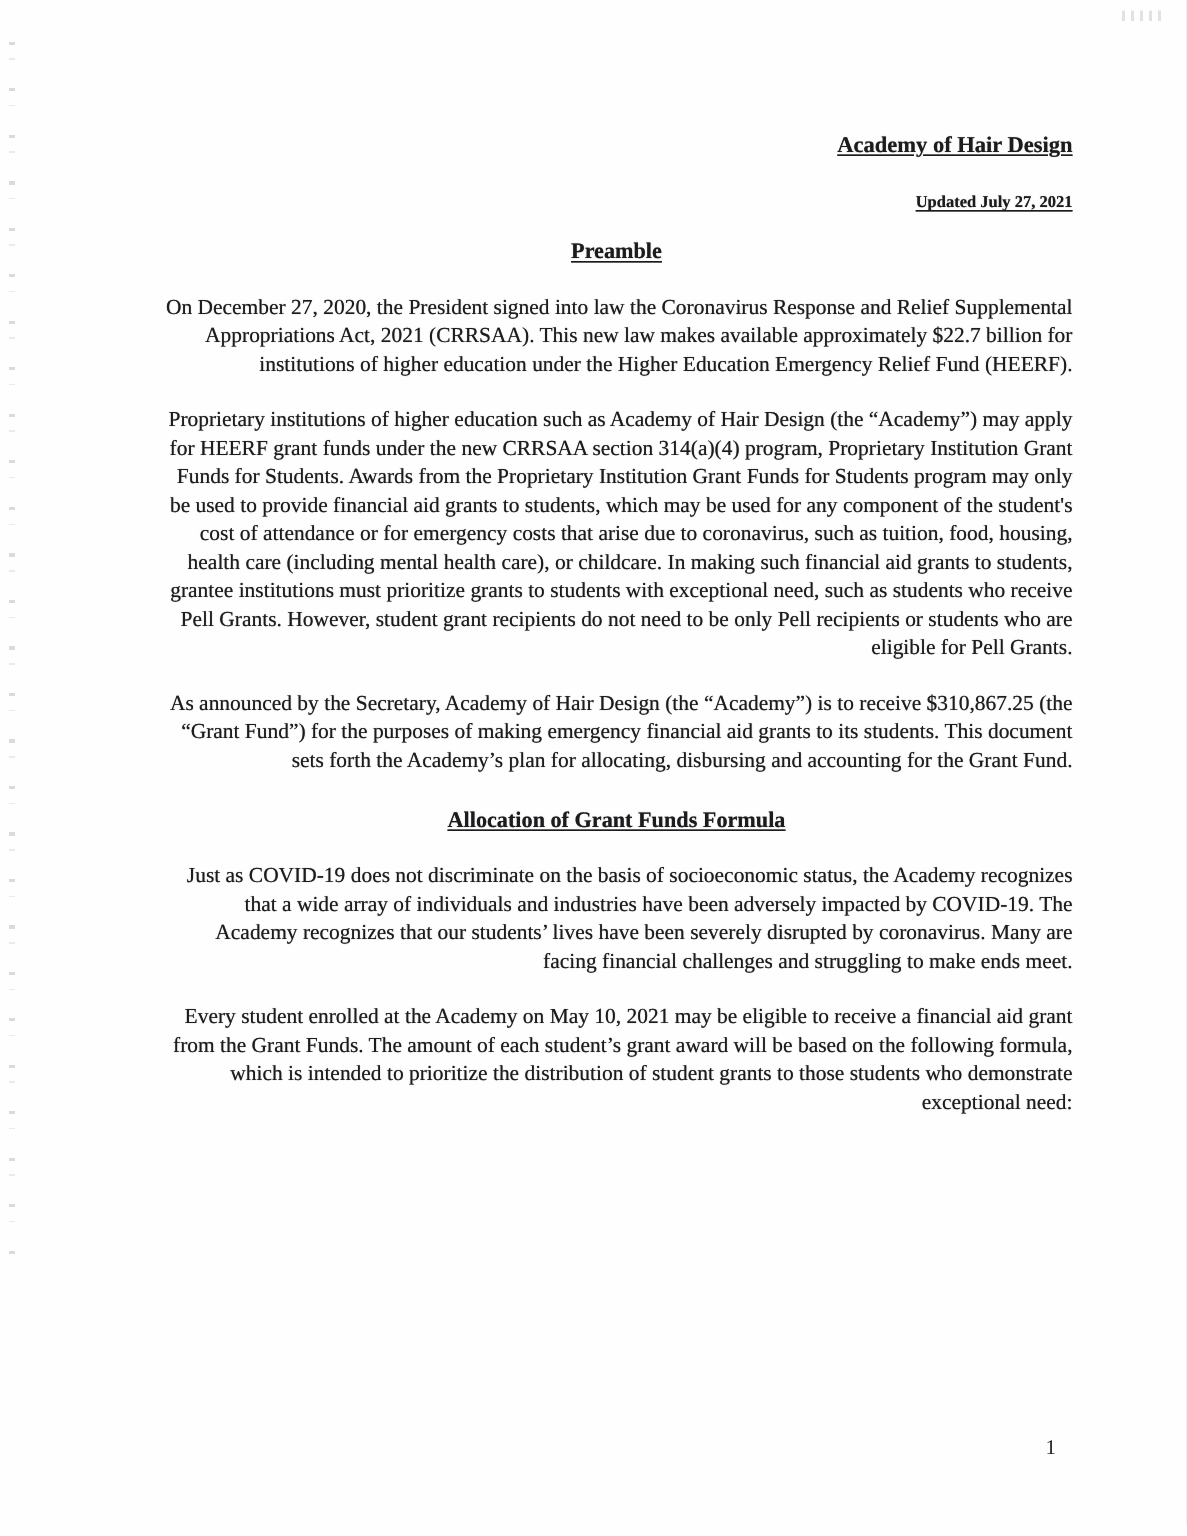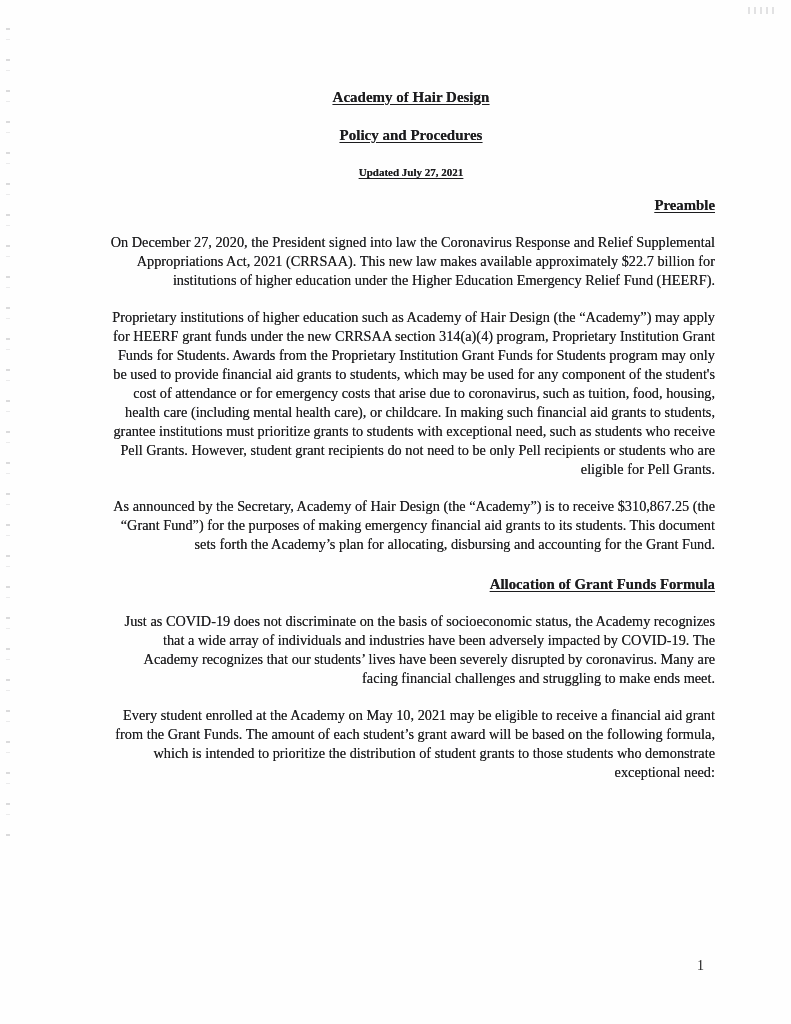--- a/index.html
+++ b/index.html
@@ -49,41 +49,41 @@
   .content {
     position: absolute;
     left: 107px;
     top: 88px;
     width: 608px;
     font-size: 14.3px;
     line-height: 19px;
     text-shadow: 0 0 0.55px rgba(30,30,32,0.75);
   }
   .center-title {
-    text-align: center;
+    text-align: right;
     font-weight: bold;
   }
   .u {
     text-decoration: underline;
     text-underline-offset: 2px;
   }
   .doc-title {
     margin-bottom: 19px;
     font-size: 15px;
   }
   .doc-subtitle {
     font-size: 15px;
   }
   .doc-updated {
     margin-top: 18px;
     font-size: 11px;
   }
   .section-heading {
     font-weight: bold;
-    text-align: right;
+    text-align: center;
     margin-top: 14px;
     font-size: 14.8px;
   }
   .section-heading.second {
     margin-top: 21px;
   }
   .para {
     margin-top: 18px;
     text-align: right;
   }
@@ -103,23 +103,20 @@
 
   <div class="noise-left"></div>
   <div class="noise-top-right"></div>
 
   <div class="content">
 
     <div class="center-title doc-title">
       <span class="u">Academy of Hair Design</span>
     </div>
 
-    <div class="center-title doc-subtitle">
-      <span class="u">Policy and Procedures</span>
-    </div>
 
     <div class="center-title doc-updated">
       <span class="u">Updated July 27, 2021</span>
     </div>
 
     <div class="section-heading">
       <span class="u">Preamble</span>
     </div>
 
     <p class="para">On December 27, 2020, the President signed into law the Coronavirus Response and Relief Supplemental Appropriations Act, 2021 (CRRSAA). This new law makes available approximately $22.7 billion for institutions of higher education under the Higher Education Emergency Relief Fund (HEERF).</p>

